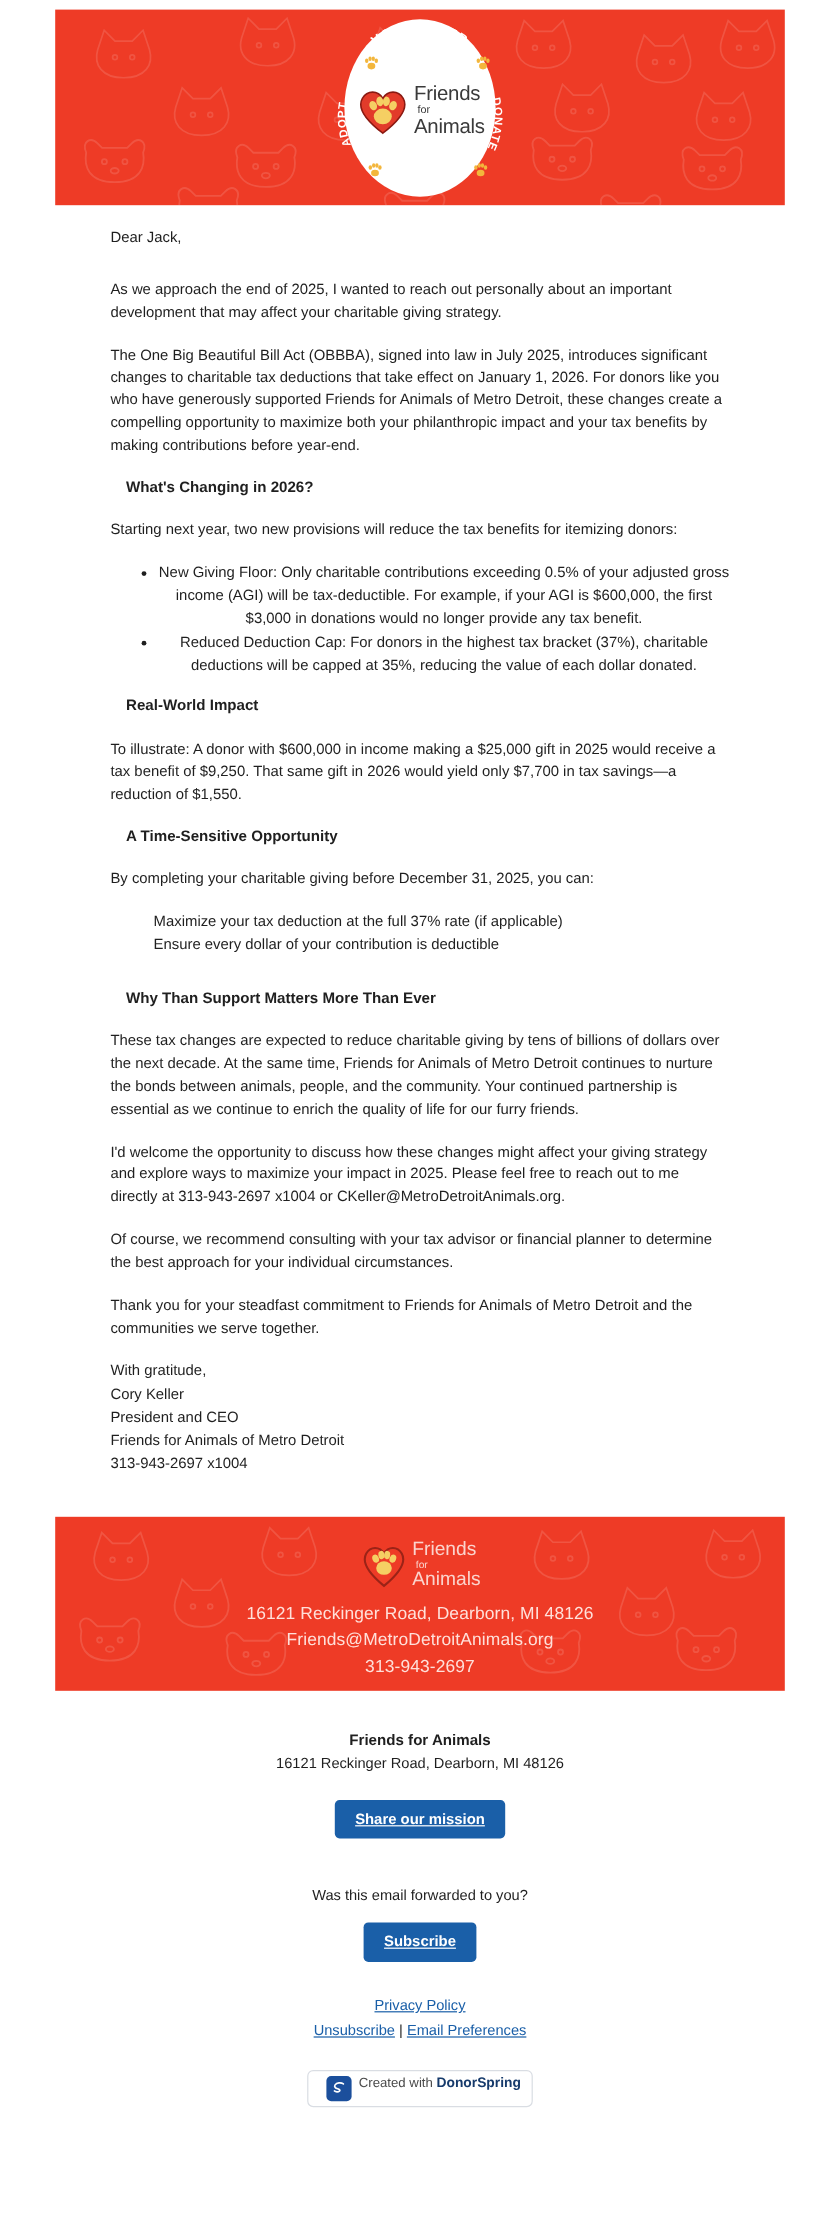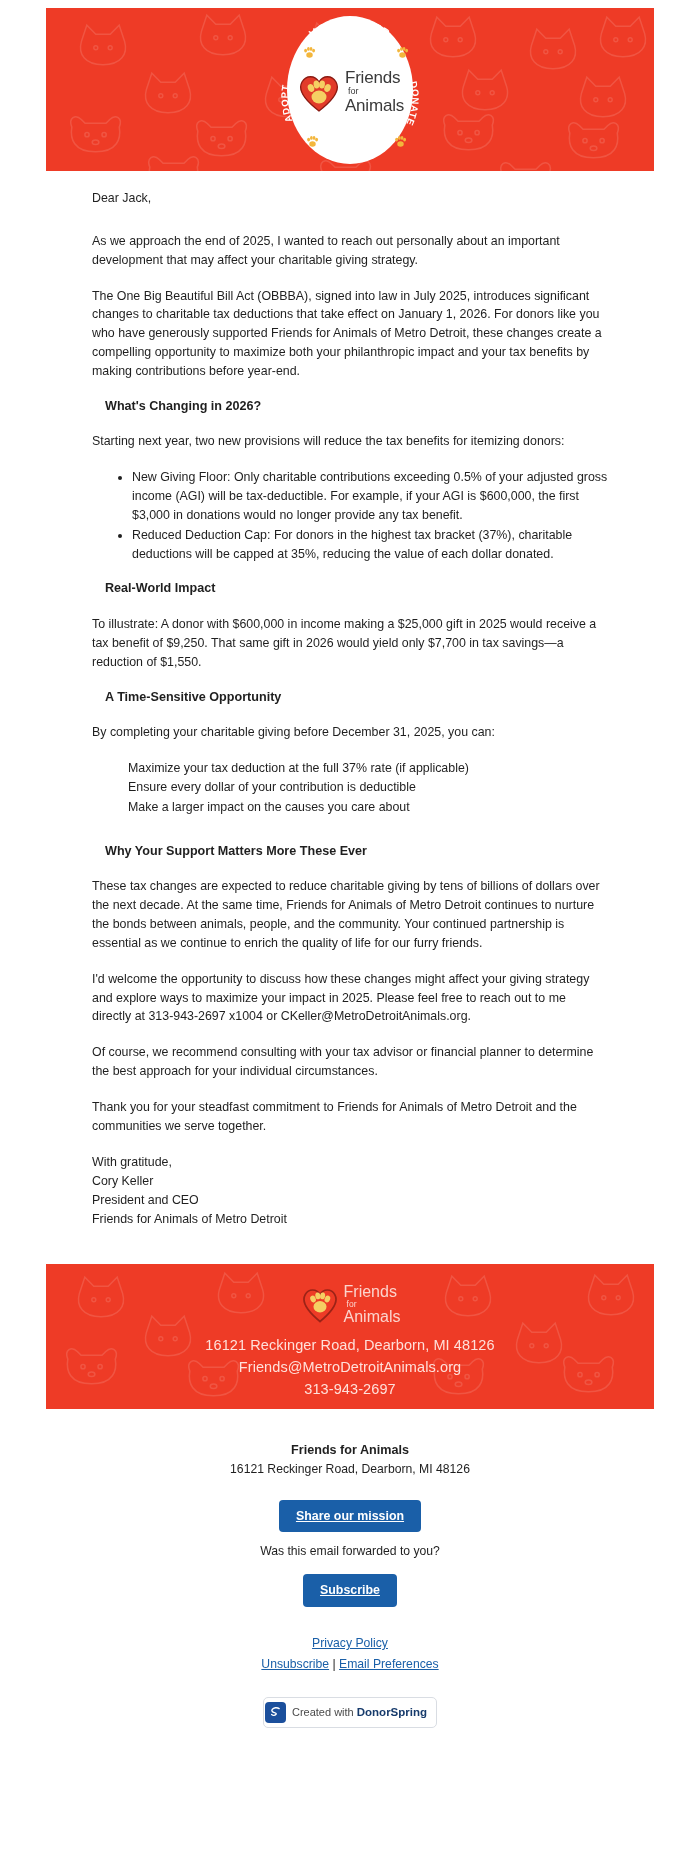--- a/index.html
+++ b/index.html
@@ -120,20 +120,21 @@
   }
   .body-content ul {
     margin: 0 0 17px 0;
     padding-left: 40px;
   }
   .body-content ul li {
     font-size: 12.4px;
     line-height: 1.52;
     margin-bottom: 1px;
     color: #1f1f1f;
+    text-align: center;
   }
   .indent-block {
     margin: 0 0 26px 0;
     padding-left: 36px;
   }
   .indent-block div {
     font-size: 12.4px;
     line-height: 1.55;
     color: #1f1f1f;
   }
@@ -208,40 +209,39 @@
     border-radius: 4px;
     border: none;
     cursor: pointer;
     font-family: "Liberation Sans", sans-serif;
     line-height: 1.2;
     text-decoration: underline;
   }
   .lf-q {
     font-size: 12.2px;
     color: #1f1f1f;
-    margin: 12px 0 16px 0;
+    margin: 40px 0 16px 0;
   }
   .lf-links {
     margin-top: 26px;
     font-size: 12.2px;
     line-height: 1.7;
     color: #1f1f1f;
   }
   .lf-links a {
     color: #1a5fa8;
     text-decoration: underline;
   }
   .lf-sep { color: #1f1f1f; }
   .badge {
     display: inline-flex;
-    align-items: center;
     gap: 6px;
     border: 1px solid #d9dde3;
     border-radius: 5px;
-    padding: 4px 9px 4px 1px;
+    padding: 4px 9px 4px 15px;
     margin-top: 22px;
     background: #ffffff;
   }
   .badge-mark {
     width: 21px;
     height: 21px;
     border-radius: 4px;
     background: #1b4f9c;
     display: flex;
     align-items: center;
@@ -446,34 +446,34 @@
     </ul>
 
     <h3>Real-World Impact</h3>
     <p>To illustrate: A donor with $600,000 in income making a $25,000 gift in 2025 would receive a tax benefit of $9,250. That same gift in 2026 would yield only $7,700 in tax savings—a reduction of $1,550.</p>
 
     <h3>A Time-Sensitive Opportunity</h3>
     <p>By completing your charitable giving before December 31, 2025, you can:</p>
     <div class="indent-block">
       <div>Maximize your tax deduction at the full 37% rate (if applicable)</div>
       <div>Ensure every dollar of your contribution is deductible</div>
-      <div>Make a larger impact on the causes you care about</div>
     </div>
 
-    <h3>Why Your Support Matters More These Ever</h3>
+    <h3>Why Than Support Matters More Than Ever</h3>
     <p>These tax changes are expected to reduce charitable giving by tens of billions of dollars over the next decade. At the same time, Friends for Animals of Metro Detroit continues to nurture the bonds between animals, people, and the community. Your continued partnership is essential as we continue to enrich the quality of life for our furry friends.</p>
     <p>I'd welcome the opportunity to discuss how these changes might affect your giving strategy and explore ways to maximize your impact in 2025. Please feel free to reach out to me directly at 313-943-2697 x1004 or CKeller@MetroDetroitAnimals.org.</p>
     <p>Of course, we recommend consulting with your tax advisor or financial planner to determine the best approach for your individual circumstances.</p>
     <p>Thank you for your steadfast commitment to Friends for Animals of Metro Detroit and the communities we serve together.</p>
 
     <div class="sig-block">
       <div>With gratitude,</div>
       <div>Cory Keller</div>
       <div>President and CEO</div>
       <div>Friends for Animals of Metro Detroit</div>
+      <div>313-943-2697 x1004</div>
     </div>
   </div>
 
   <div class="footer-banner">
     <svg class="paw-pattern" viewBox="0 0 608 145" preserveAspectRatio="none">
       <g fill="none" stroke="#ffffff" stroke-width="1.6">
         <g transform="translate(28,6) scale(0.9)">
           <path d="M6 26 L12 8 L22 18 L38 18 L48 8 L54 26 C58 40 50 52 30 52 C10 52 2 40 6 26 Z"></path>
           <circle cx="22" cy="33" r="2.2"></circle>
             <circle cx="38" cy="33" r="2.2"></circle>

